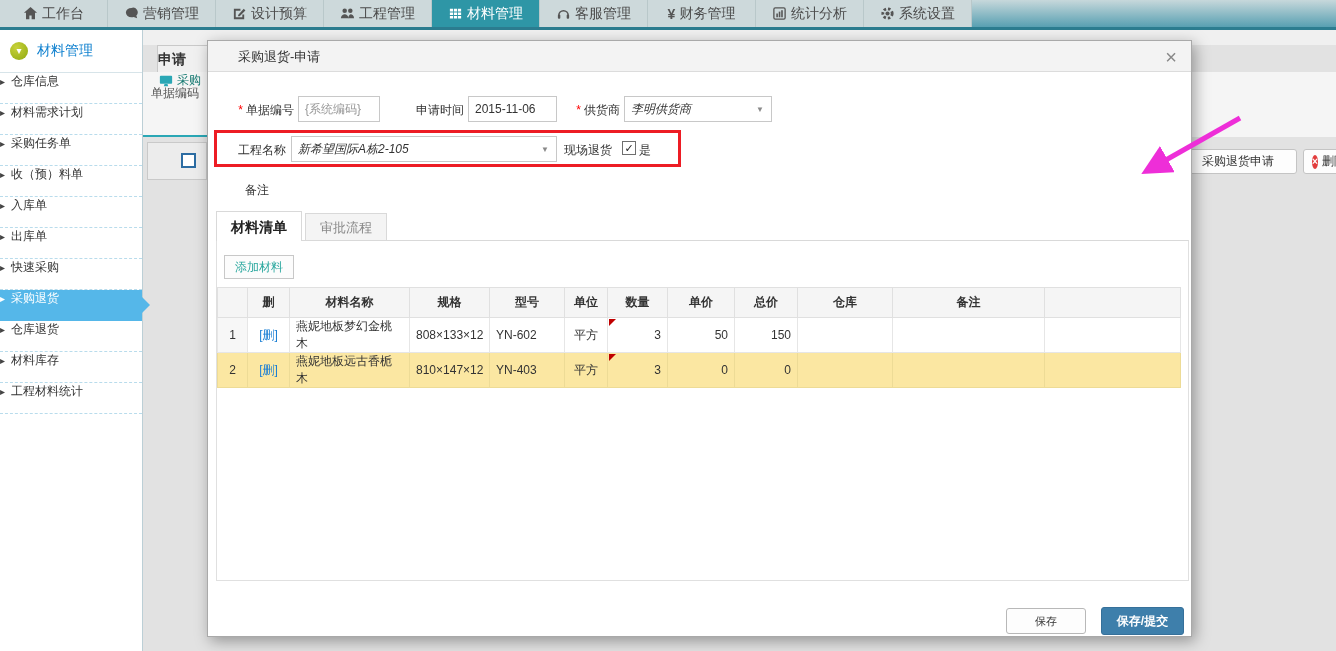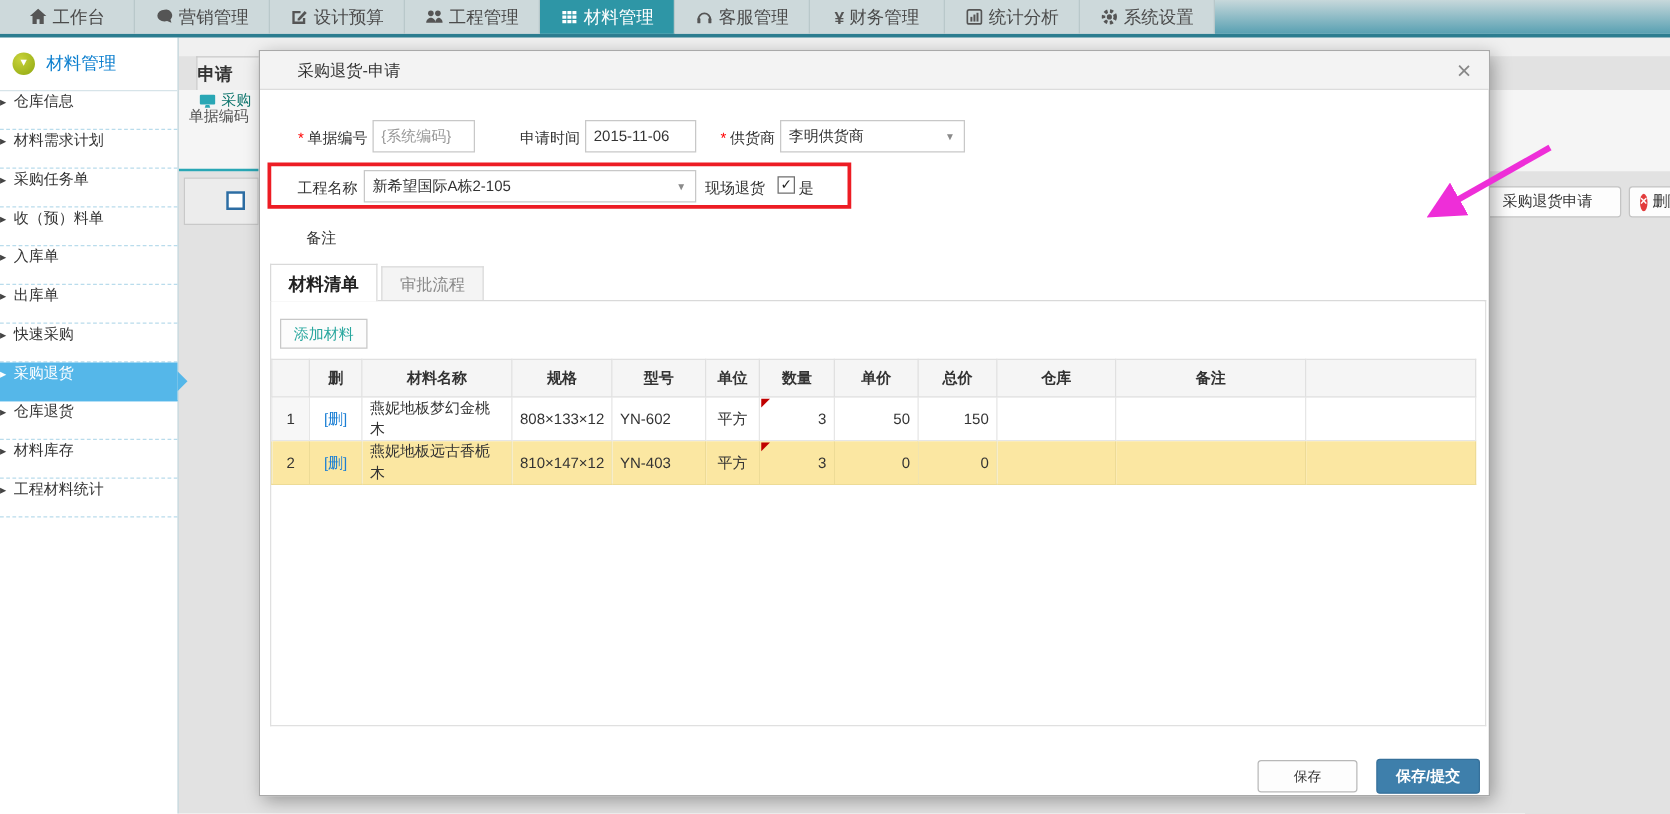--- a/index.html
+++ b/index.html
@@ -43,21 +43,21 @@
 
   
   .modal { position:absolute; left:207px; top:40px; width:985px; height:597px; background:#fff; border:1px solid #a9a9a9; box-shadow:3px 4px 14px rgba(0,0,0,.35); z-index:10; }
   .modal-title { height:31px; background:#f3f3f3; border-bottom:1px solid #dcdcdc; line-height:31px; padding-left:30px; font-size:13px; color:#333; }
   .modal-close { position:absolute; right:14px; top:4px; font-size:20px; color:#888; cursor:pointer; line-height:24px; }
 
   .lbl { position:absolute; font-size:12px; color:#333; text-align:right; white-space:nowrap; }
   .req { color:#f00; margin-right:3px; }
   .inp { position:absolute; height:26px; border:1px solid #c8c8c8; background:#fff; font-size:12px; color:#333; padding:0 6px; font-family:inherit; }
   .inp::placeholder { color:#999; }
-  .sel { position:absolute; height:26px; border:1px solid #c8c8c8; background:#fff; font-size:12px; color:#333; display:flex; align-items:center; padding:0 6px; cursor:pointer; }
+  .sel { position:absolute; height:26px; border:1px solid #c8c8c8; background:#fff; font-size:12px; color:#333; display:flex; align-items:center; padding:0 6px; cursor:pointer;font-style:italic; }
   .sel .arr { position:absolute; right:7px; color:#8a8a8a; font-size:8px; }
   .cb { position:absolute; width:14px; height:14px; border:1px solid #6f6f6f; background:#fff; font-size:11px; line-height:13px; text-align:center; color:#222; cursor:pointer; }
 
   .mtabs { position:absolute; left:8px; top:170px; display:flex; align-items:flex-end; }
   .mtab { height:28px; padding:0 14px; line-height:28px; font-size:13px; color:#888; background:#f4f4f4; border:1px solid #d9d9d9; border-bottom:none; margin-right:3px; cursor:pointer; }
   .mtab.active { background:#fff; color:#222; font-weight:bold; font-size:14px; height:30px; line-height:30px; position:relative; z-index:2; }
   .mpanel { position:absolute; left:8px; top:199px; width:973px; height:341px; border:1px solid #e0e0e0; border-top:1px solid #d9d9d9; background:#fff; }
   .add-btn { position:absolute; left:7px; top:14px; height:24px; padding:0 10px; background:#fcfcfc; border:1px solid #c8c8c8; color:#29a79e; font-size:12px; line-height:22px; cursor:pointer; }
 
   table.grid { position:absolute; left:0px; top:46px; border-collapse:collapse; table-layout:fixed; width:963px; font-size:12px; }

